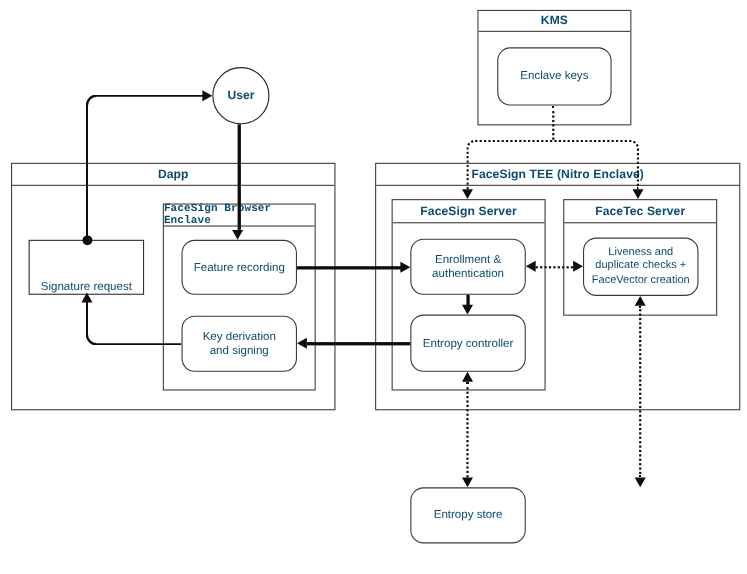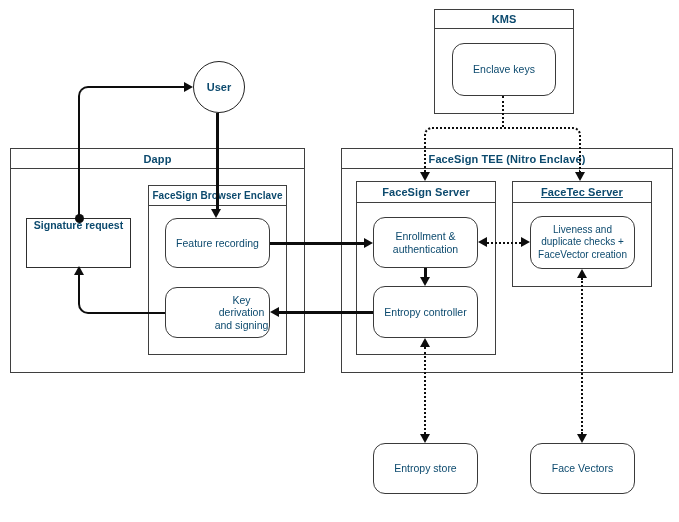--- a/index.html
+++ b/index.html
@@ -8,22 +8,22 @@
     font-family:"Liberation Sans","DejaVu Sans",sans-serif;color:#0c4a6e;
     overflow:hidden;
   }
   .container{position:absolute;border:1.5px solid #3f3f3f;background:#ffffff;z-index:1;box-sizing:border-box;}
   .bar{display:flex;align-items:center;justify-content:center;border-bottom:1.5px solid #3f3f3f;
        font-weight:bold;font-size:11px;letter-spacing:0.1px;box-sizing:border-box;}
   .rbox{position:absolute;border:1.5px solid #3a3a3a;border-radius:12px;background:#ffffff;z-index:3;
         display:flex;align-items:center;justify-content:center;text-align:center;
         font-size:10.5px;line-height:13px;box-sizing:border-box;}
   .sbox{position:absolute;border:1.5px solid #2e2e2e;background:#ffffff;z-index:3;
-        display:flex;align-items:flex-start;justify-content:center;text-align:center;
-        font-size:10.5px;font-weight:bold;box-sizing:border-box;}
+        display:flex;align-items:flex-end;justify-content:center;text-align:center;
+        font-size:10.5px;font-weight:normal;box-sizing:border-box;}
   .circle{position:absolute;border:1.5px solid #222222;border-radius:50%;background:#ffffff;z-index:3;
         display:flex;align-items:center;justify-content:center;font-weight:bold;font-size:11px;box-sizing:border-box;}
   .solid-h{position:absolute;height:2.5px;background:#0d0d0d;z-index:4;}
   .solid-v{position:absolute;width:2.5px;background:#0d0d0d;z-index:4;}
   .corner{position:absolute;z-index:4;box-sizing:border-box;background:transparent;}
   .dot-v{position:absolute;width:0;border-left:2px dotted #0d0d0d;z-index:4;}
   .dot-h{position:absolute;height:0;border-top:2px dotted #0d0d0d;z-index:4;}
   .dot-u{position:absolute;z-index:4;box-sizing:border-box;background:transparent;
          border:2px dotted #0d0d0d;border-bottom:none;border-radius:8px 8px 0 0;}
   .tri{position:absolute;width:0;height:0;z-index:5;}
@@ -46,49 +46,49 @@
 
   <div class="container" style="left:10px;top:148px;width:295px;height:225px;">
     <div class="bar" style="height:20px;">Dapp</div>
   </div>
 
   <div class="container" style="left:341px;top:148px;width:332px;height:225px;">
     <div class="bar" style="height:20px;">FaceSign TEE (Nitro Enclave)</div>
   </div>
 
   <div class="container" style="left:148px;top:185px;width:139px;height:170px;z-index:2;">
-    <div class="bar small-title" style="height:20px;">FaceSign Browser Enclave</div>
+    <div class="bar small-title" style="height:20px;font-family:Liberation Mono, monospace;">FaceSign Browser Enclave</div>
   </div>
 
   <div class="container" style="left:356px;top:181px;width:140px;height:174px;z-index:2;">
     <div class="bar" style="height:21px;">FaceSign Server</div>
   </div>
 
   <div class="container" style="left:512px;top:181px;width:140px;height:106px;z-index:2;">
-    <div class="bar" style="height:21px;text-decoration:underline;">FaceTec Server</div>
+    <div class="bar" style="height:21px;">FaceTec Server</div>
   </div>
 
 
   <div class="rbox" style="left:452px;top:43px;width:104px;height:53px;">
     <span>Enclave keys</span>
   </div>
 
   <div class="circle" style="left:193px;top:61px;width:52px;height:52px;">
     <span>User</span>
   </div>
 
   <div class="sbox" style="left:26px;top:218px;width:105px;height:50px;">
     <span>Signature request</span>
   </div>
 
   <div class="rbox" style="left:165px;top:218px;width:105px;height:50px;">
     <span>Feature recording</span>
   </div>
 
-  <div class="rbox multiline" style="left:165px;top:287px;width:105px;height:51px;padding-left:48px;">
+  <div class="rbox multiline" style="left:165px;top:287px;width:105px;height:51px;">
     <div>
       <div>Key derivation</div>
       <div>and signing</div>
     </div>
   </div>
 
   <div class="rbox multiline" style="left:373px;top:217px;width:105px;height:51px;justify-content:center;">
     <div>
       <div>Enrollment &amp;</div>
       <div>authentication</div>
@@ -104,23 +104,20 @@
       <div>Liveness and</div>
       <div>duplicate checks +</div>
       <div>FaceVector creation</div>
     </div>
   </div>
 
   <div class="rbox" style="left:373px;top:443px;width:105px;height:51px;">
     <span>Entropy store</span>
   </div>
 
-  <div class="rbox" style="left:530px;top:443px;width:105px;height:51px;">
-    <span>Face Vectors</span>
-  </div>
 
   <div class="solid-v" style="left:216px;top:113px;height:96px;"></div>
   <div class="tri tri-d" style="left:211px;top:209px;"></div>
 
   <div class="corner" style="left:78px;top:86px;width:107px;height:132px;border-left:2.5px solid #0d0d0d;border-top:2.5px solid #0d0d0d;border-top-left-radius:10px;"></div>
   <div class="tri tri-r" style="left:184px;top:82px;"></div>
   <div class="junction" style="left:74.5px;top:213.5px;"></div>
 
   <div class="corner" style="left:78px;top:273px;width:87px;height:41px;border-left:2.5px solid #0d0d0d;border-bottom:2.5px solid #0d0d0d;border-bottom-left-radius:10px;"></div>
   <div class="tri tri-u" style="left:74px;top:266px;"></div>

